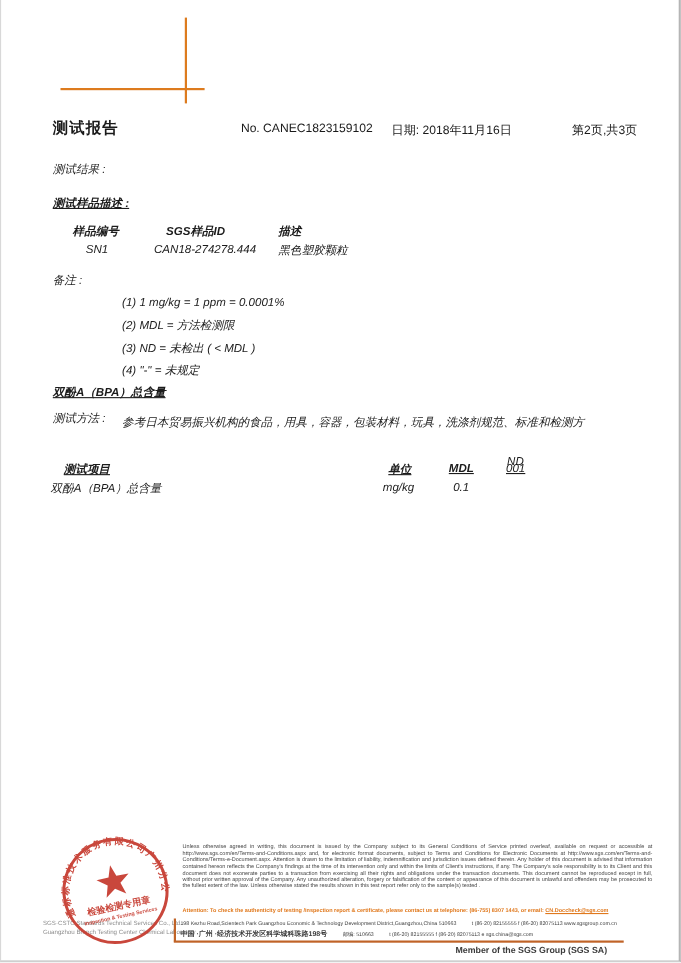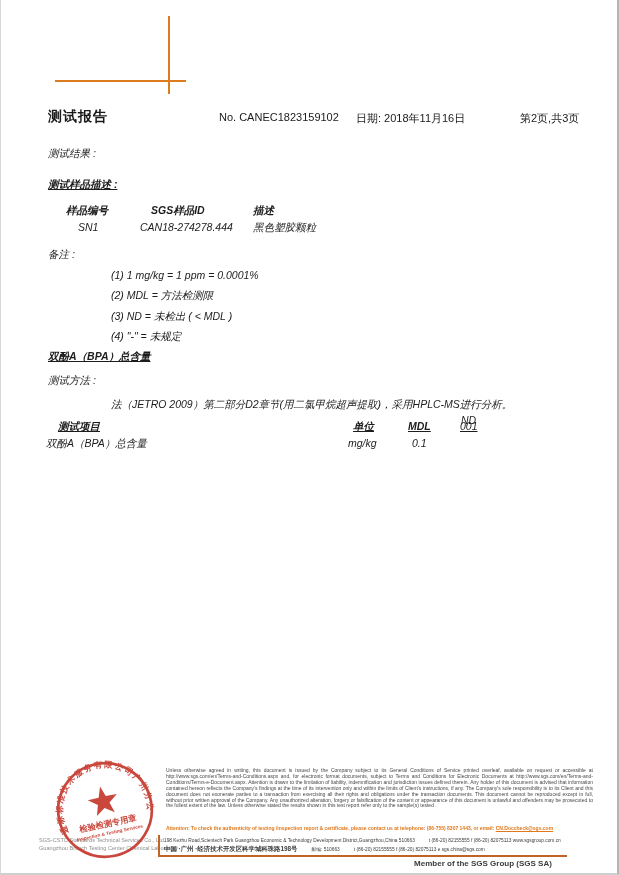--- a/index.html
+++ b/index.html
@@ -81,21 +81,21 @@
   <div class="abs body-text" style="left:252px; top:221px;">黑色塑胶颗粒</div>
 
   <div class="abs body-text notes-label">备注 :</div>
   <div class="abs body-text note-item" style="top:269px;">(1) 1 mg/kg = 1 ppm = 0.0001%</div>
   <div class="abs body-text note-item" style="top:289px;">(2) MDL = 方法检测限</div>
   <div class="abs body-text note-item" style="top:310px;">(3) ND = 未检出 ( &lt; MDL )</div>
   <div class="abs body-text note-item" style="top:330px;">(4) "-" = 未规定</div>
 
   <div class="abs body-text bpa-title">双酚A（BPA）总含量</div>
   <div class="abs body-text method-label">测试方法 :</div>
-  <div class="abs body-text method-line2">法（JETRO 2009）第二部分D2章节(用二氯甲烷超声提取)，采用HPLC-MS进行分析。</div>
+  <div class="abs body-text method-line1">参考日本贸易振兴机构的食品，用具，容器，包装材料，玩具，洗涤剂规范、标准和检测方</div>
 
   <div class="abs body-text th-u" style="left:57px;  top:420px;">测试项目</div>
   <div class="abs body-text th-ui" style="left:352px; top:420px;">单位</div>
   <div class="abs body-text th-u" style="left:407px; top:420px;">MDL</div>
   <div class="abs body-text th-i" style="left:459px; top:420px;">001</div>
   <div class="abs body-text" style="left:45px;  top:437px;">双酚A（BPA）总含量</div>
   <div class="abs body-text" style="left:347px; top:437px;">mg/kg</div>
   <div class="abs body-text" style="left:411px; top:437px;">0.1</div>
   <div class="abs body-text" style="left:460px; top:414px;">ND</div>
 

